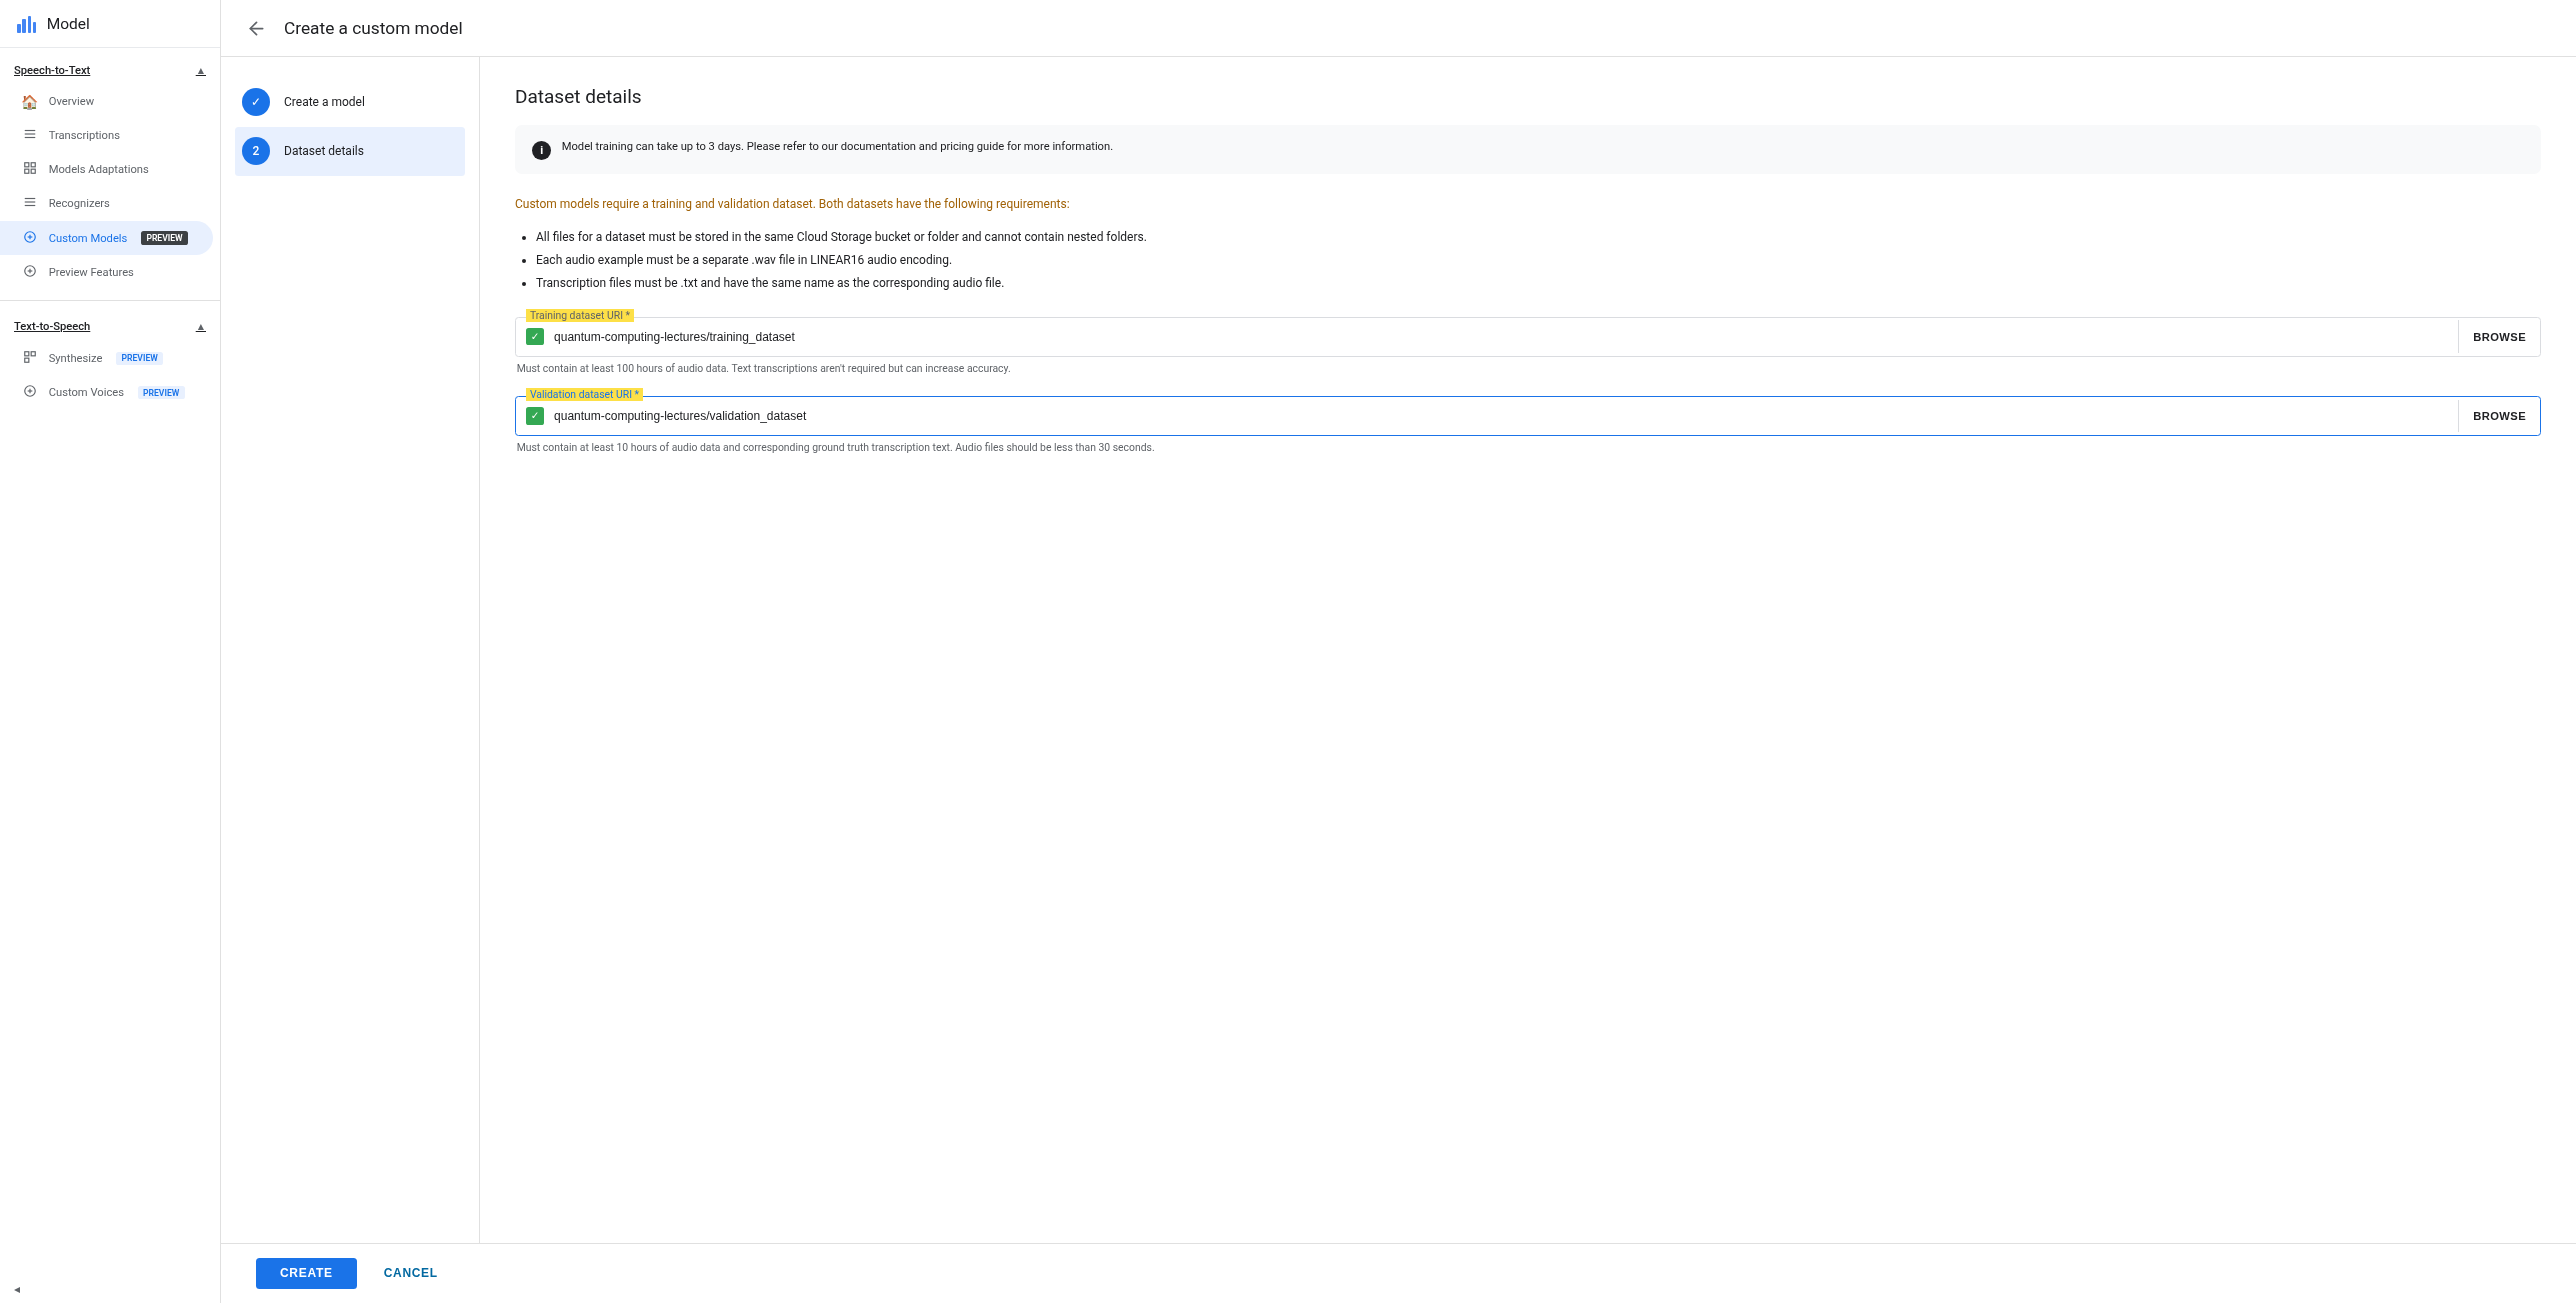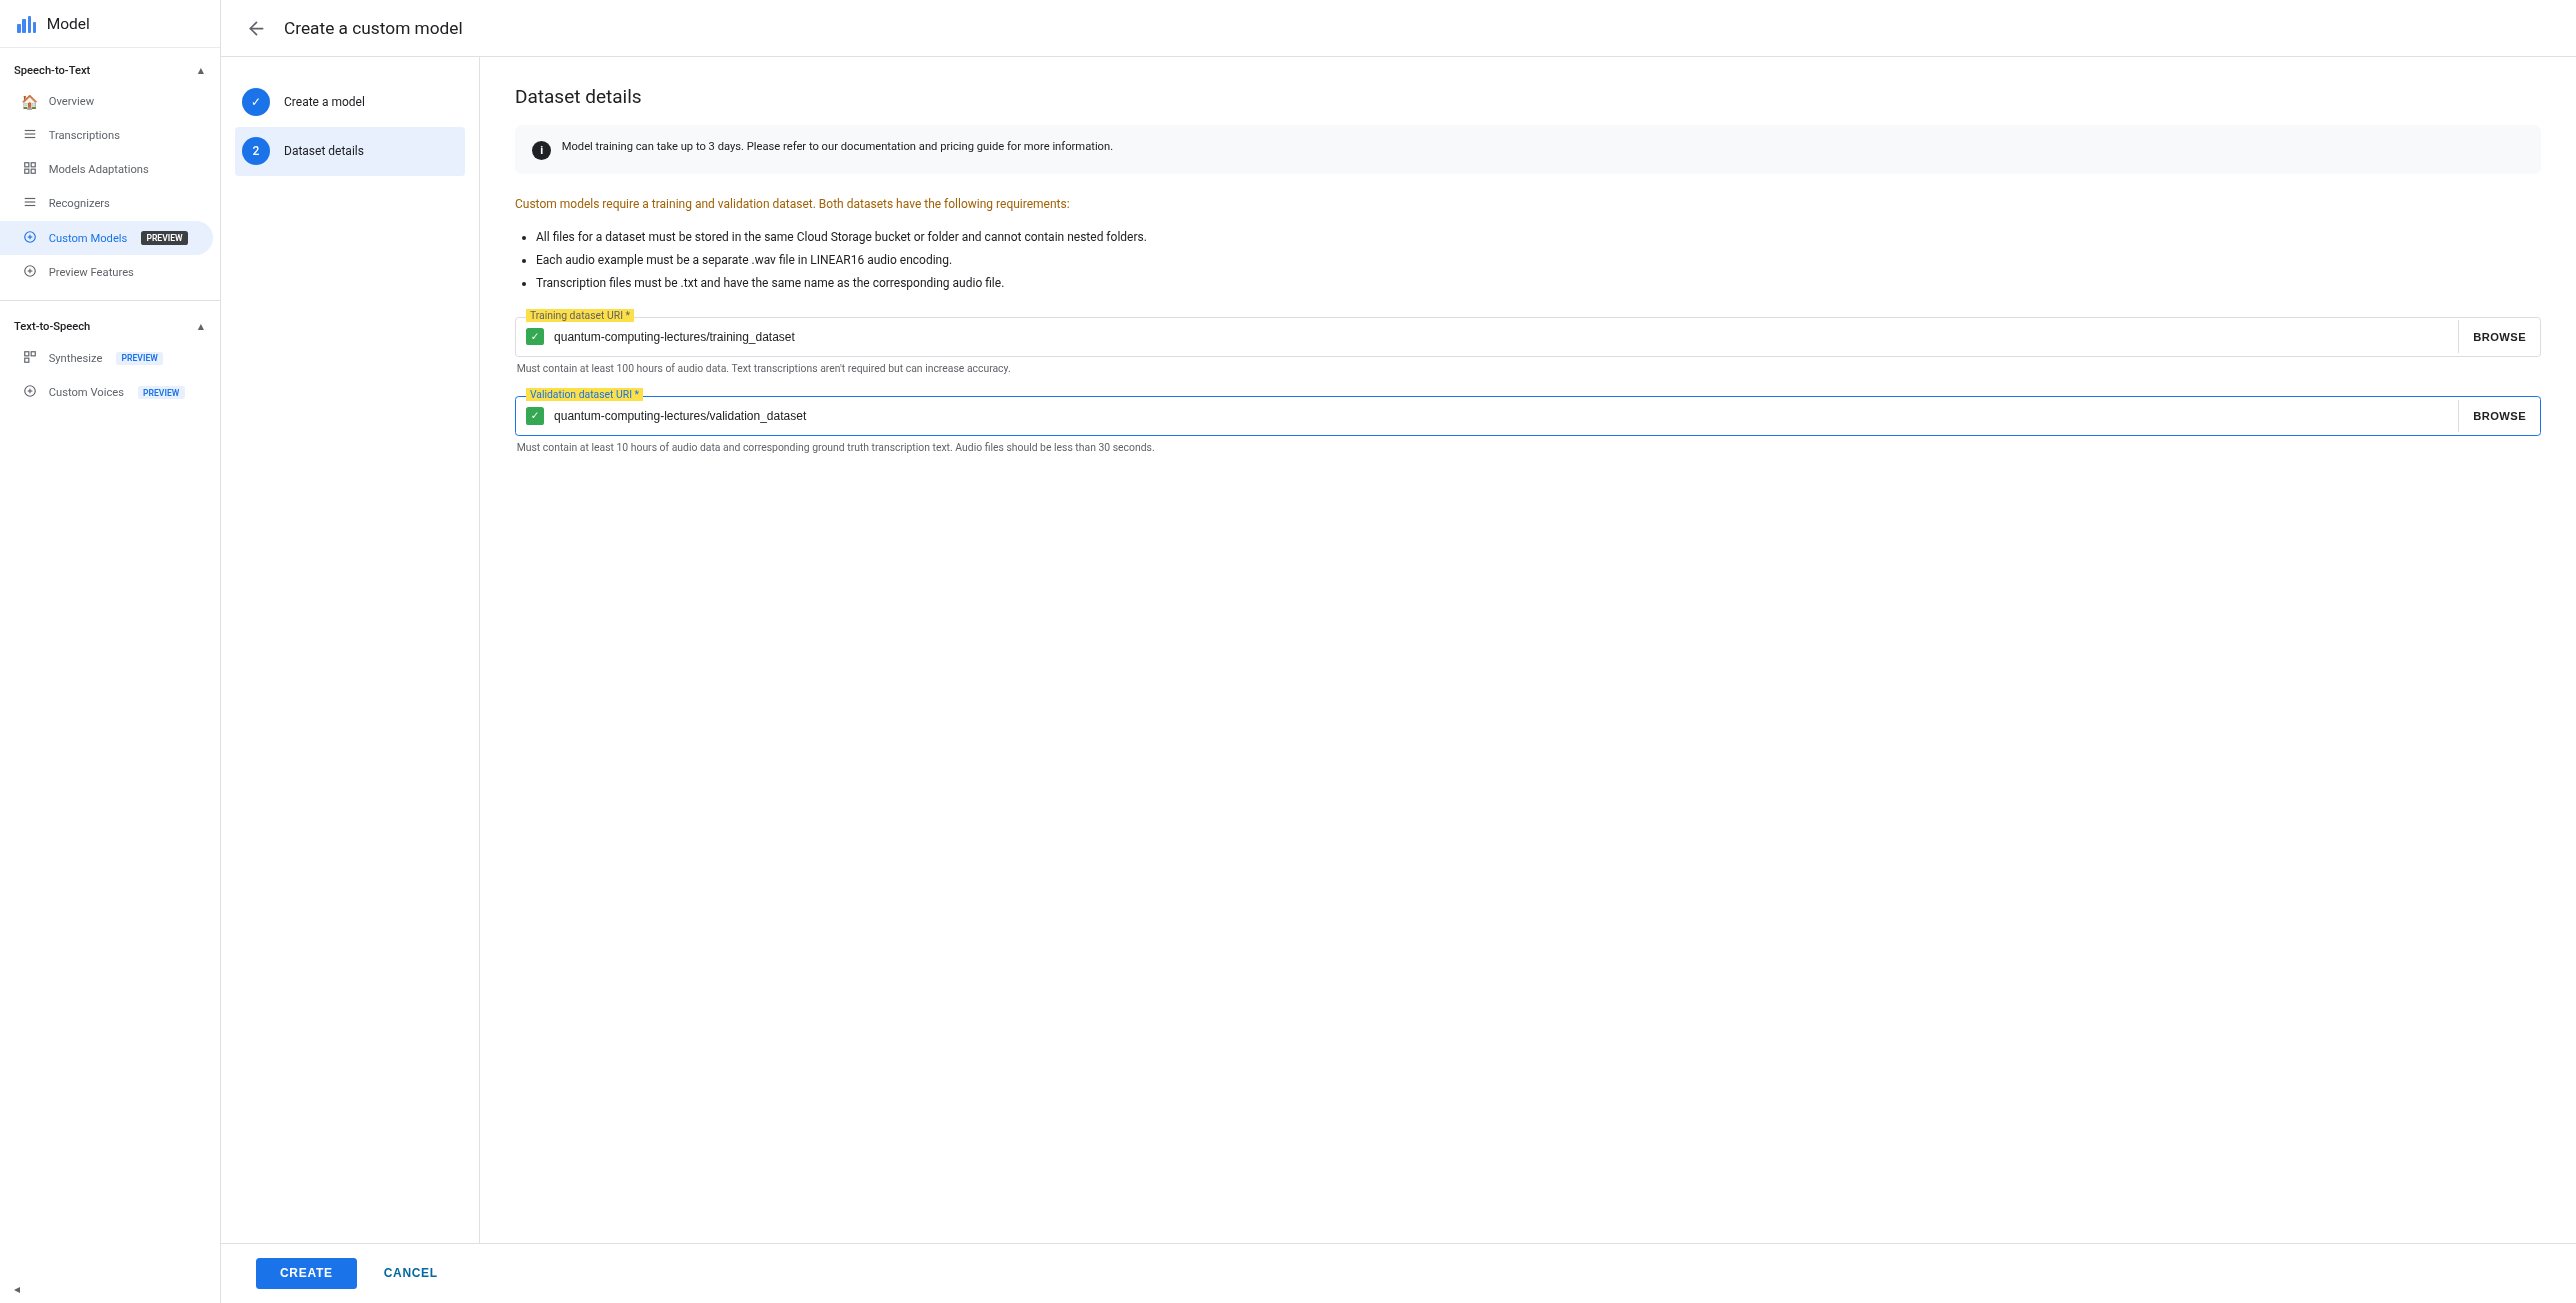--- a/index.html
+++ b/index.html
@@ -50,20 +50,21 @@
     }
     .nav-section-header {
       display: flex;
       align-items: center;
       justify-content: space-between;
       padding: 8.6px 14px;
       font-size: 11.2px;
       font-weight: 500;
       color: #202124;
       cursor: pointer;
+      text-decoration: underline;
     }
     .chevron {
       font-size: 10.4px;
       color: #5f6368;
     }
     .nav-item {
       display: flex;
       align-items: center;
       gap: 10.4px;
       padding: 8.6px 14px 8.6px 21px;

